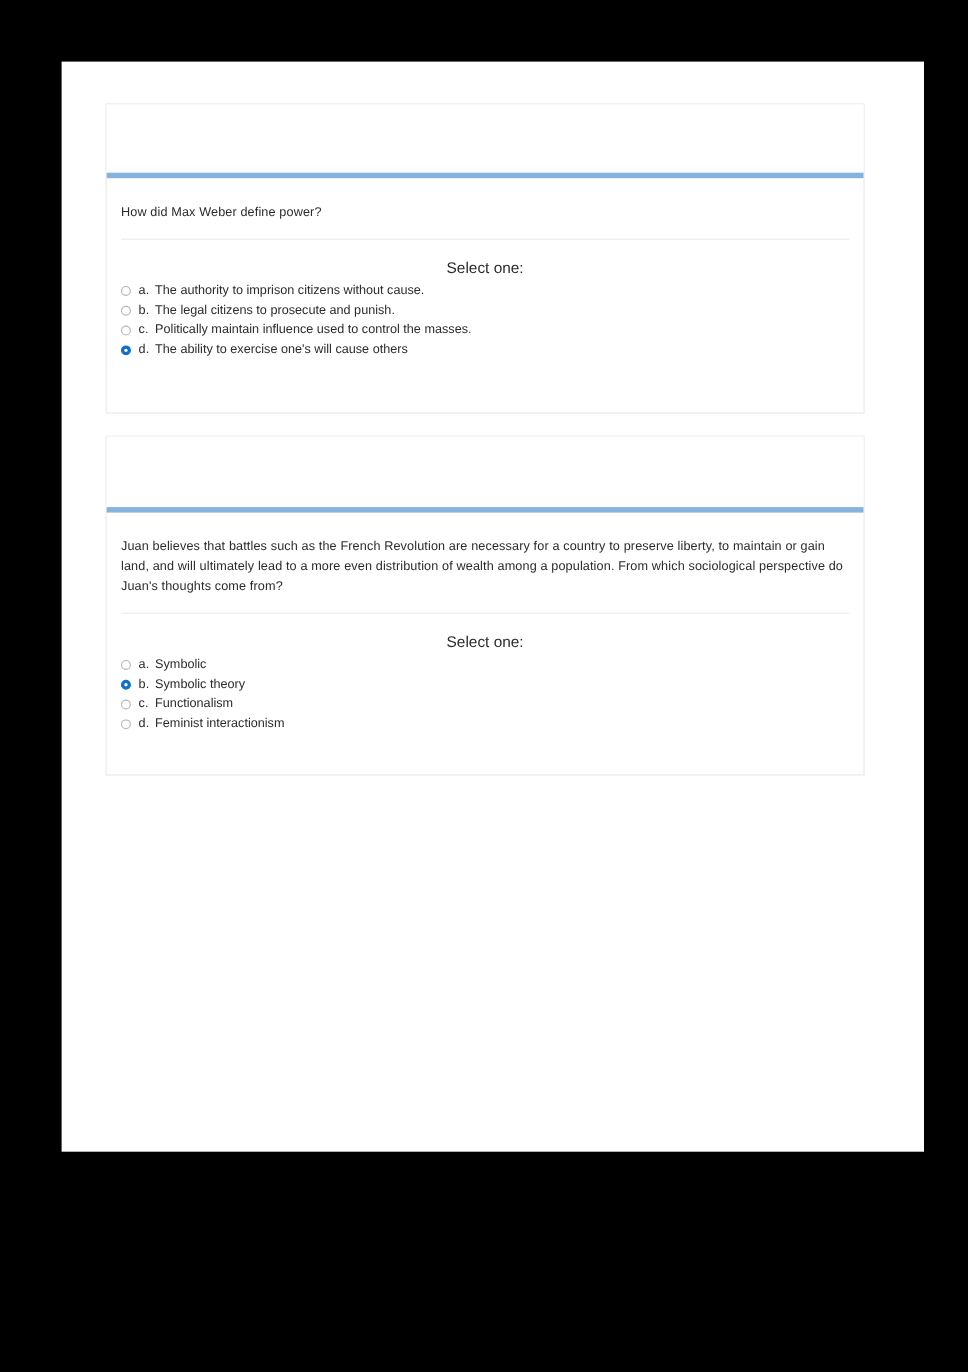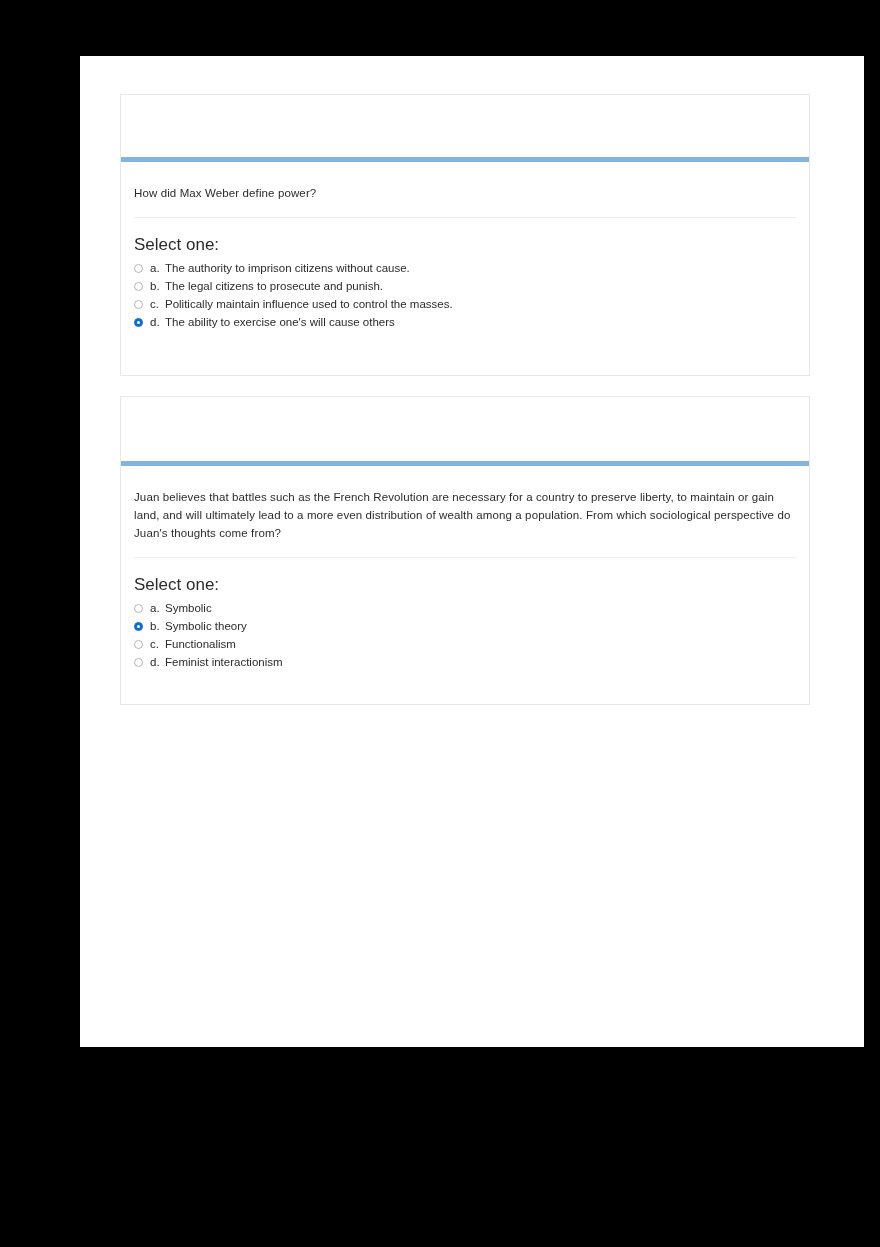--- a/index.html
+++ b/index.html
@@ -16,21 +16,20 @@
   }
 
   
   .page-sheet {
     position: absolute;
     left: 56px;
     top: 56px;
     width: 784px;
     height: 991px;
     background: #ffffff;
-    margin-left: 24px;
   }
 
   
   .question-card {
     position: absolute;
     left: 40px;
     width: 690px;
     background: #ffffff;
     border: 1px solid #e8e8e8;
     box-sizing: border-box;
@@ -74,24 +73,25 @@
   }
 
   .question-divider {
     border: 0;
     border-top: 1px solid #ececec;
     margin: 15px 0 0 0;
     width: 662px;
   }
 
   .select-one-label {
-    font-size: 17px;
+    font-size: 14px;
     color: #2b2b2b;
     padding-top: 17px;
     padding-bottom: 4px;
+    text-align: center;
   }
 
   .answer-list {
     margin: 0;
     padding: 0;
     list-style: none;
   }
   .answer-item {
     display: flex;
     align-items: center;

